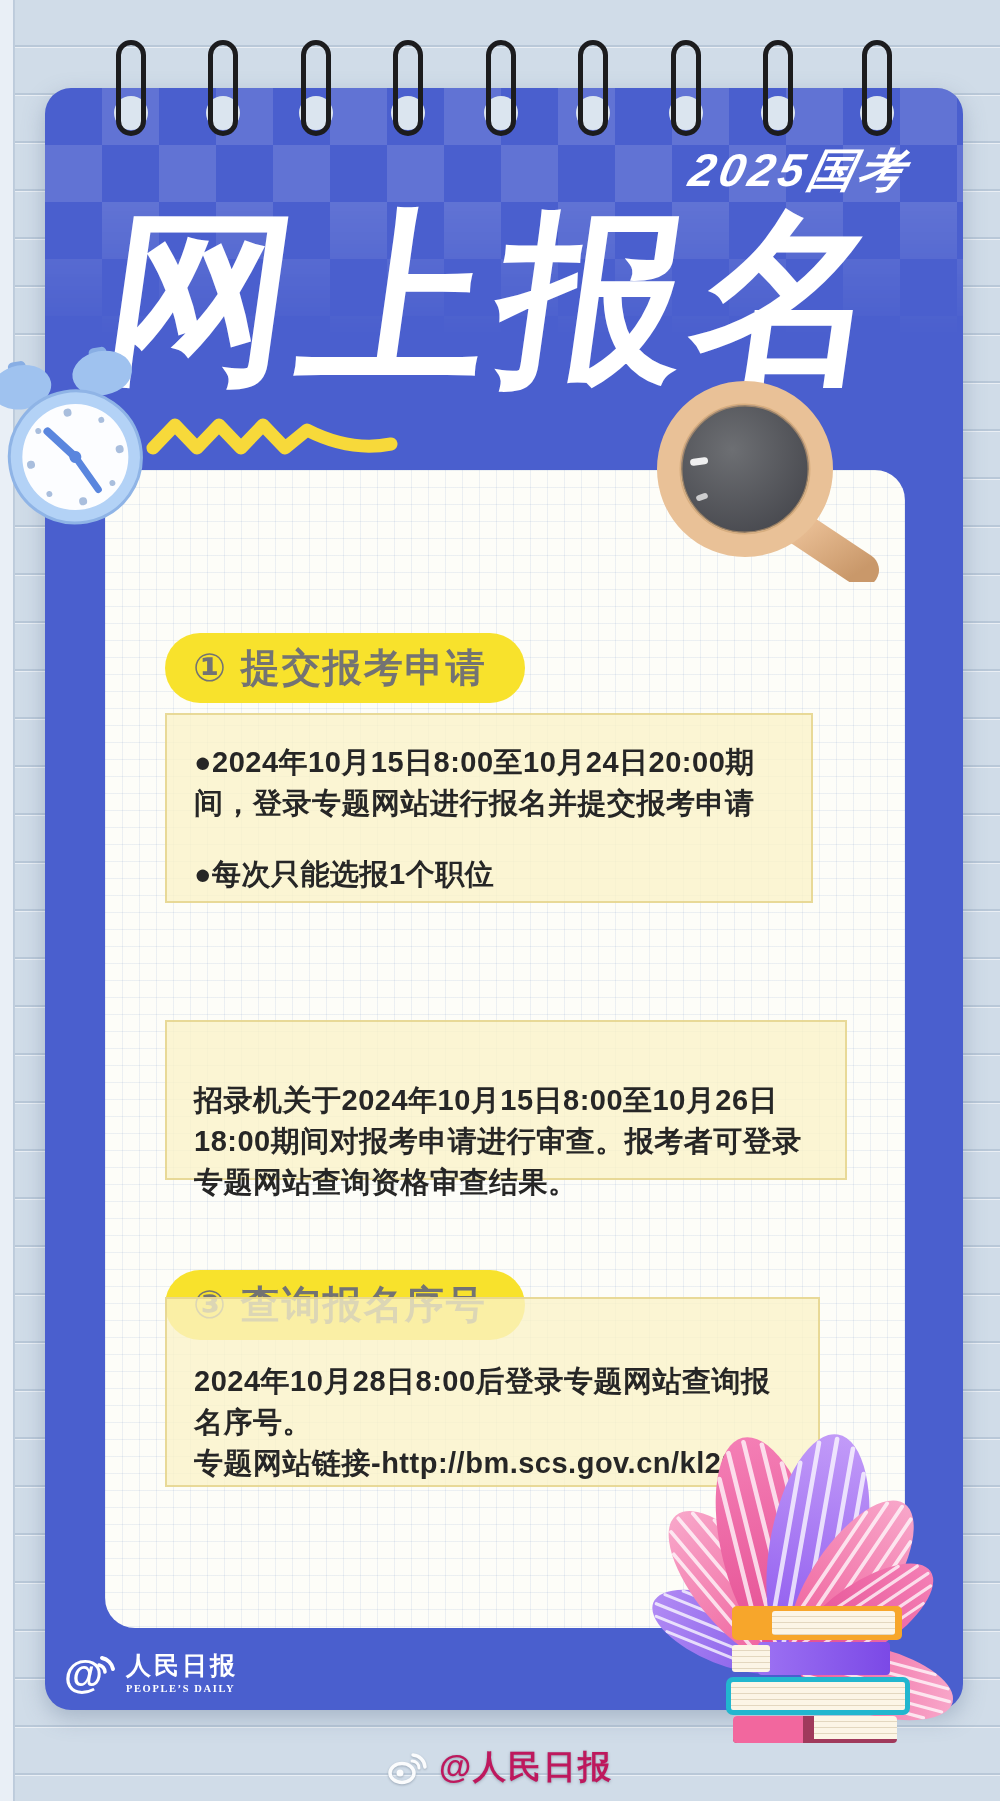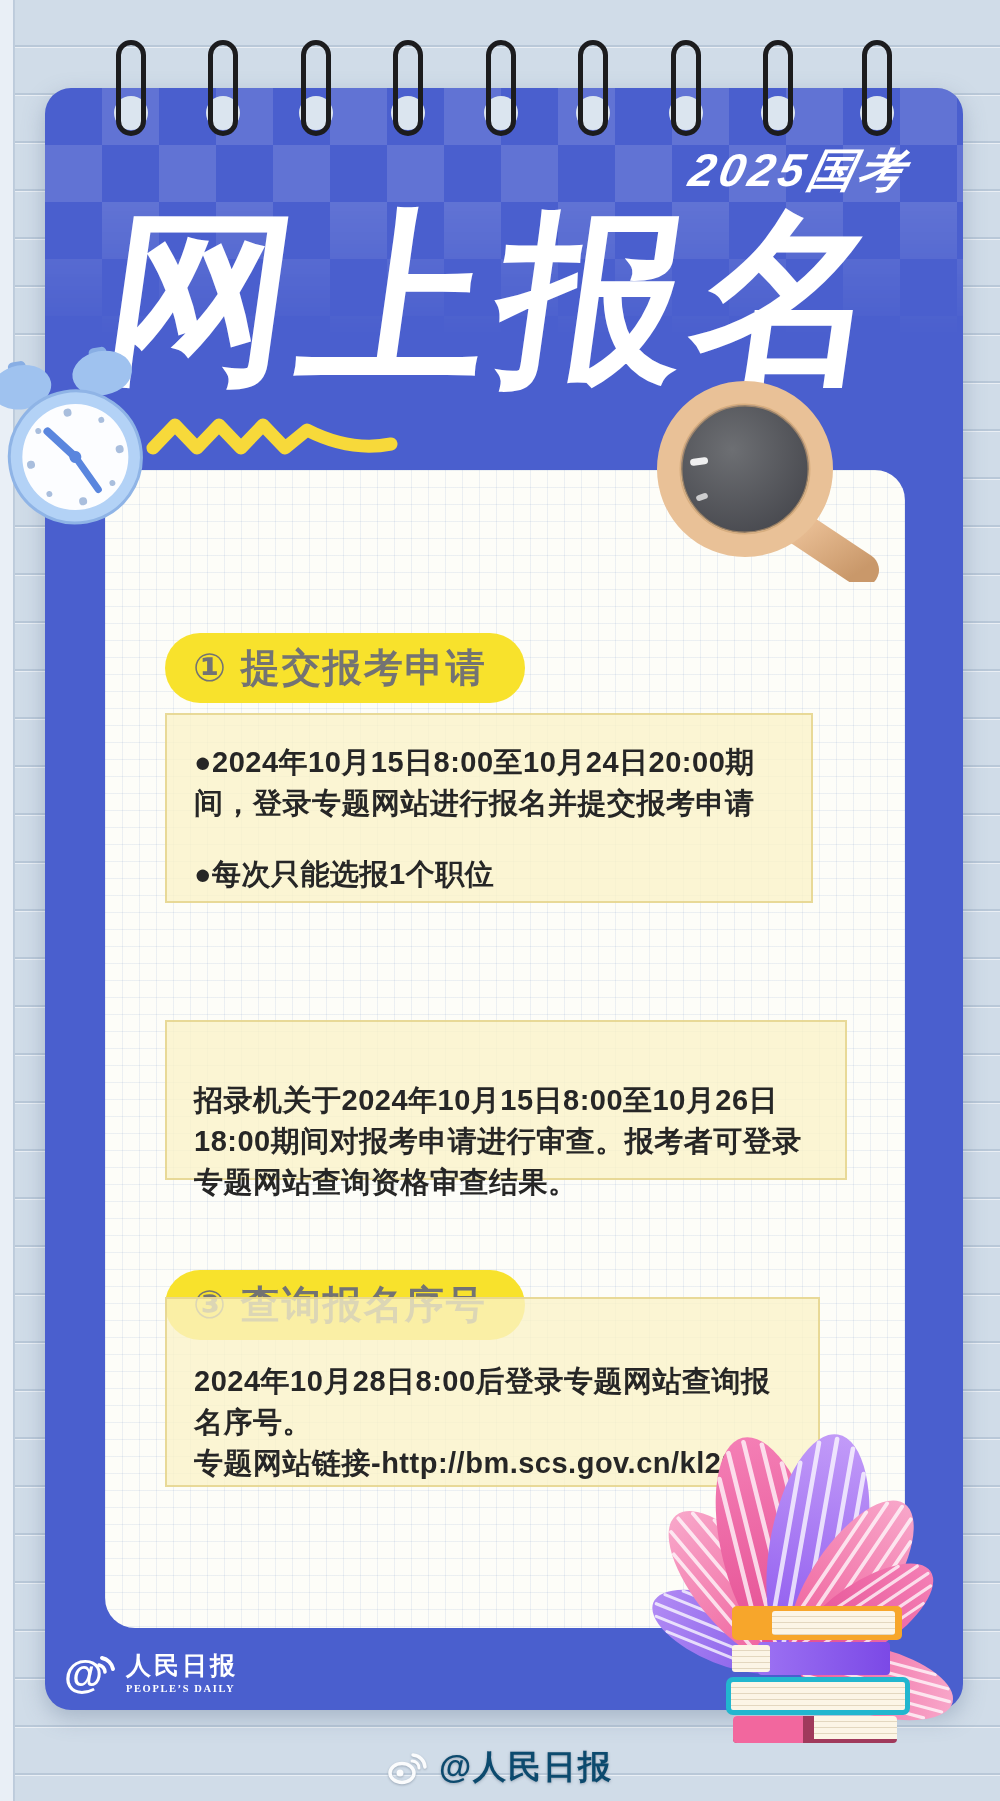--- a/index.html
+++ b/index.html
@@ -115,21 +115,21 @@
 
   
   .pd-logo { position:absolute; left:64px; top:1648px; display:flex; align-items:center; color:#fff; }
   .pd-logo .txt { margin-left:8px; }
   .pd-name { font-size:25px; font-weight:800; letter-spacing:3px; line-height:1.1; }
   .pd-name-en { font-size:10.5px; font-weight:600; letter-spacing:1.6px; margin-top:3px;font-family:Liberation Serif, serif; }
 
   .watermark {
     position:absolute; left:0; right:0; top:1745px;
     display:flex; justify-content:center; align-items:center; gap:10px;
-    color:#0c4a6e; font-size:33px; font-weight:700; letter-spacing:2px;
+    color:#be185d; font-size:33px; font-weight:700; letter-spacing:2px;
     text-shadow:0 0 1px #aab6c4, 0 1px 3px rgba(150,163,178,0.9);
   }
   .watermark .wicon { filter:drop-shadow(0 1px 1px rgba(150,163,178,0.9)); display:flex; }
 </style>
 </head>
 <body>
 
 <div class="poster">
 
   <div class="blue-card">

